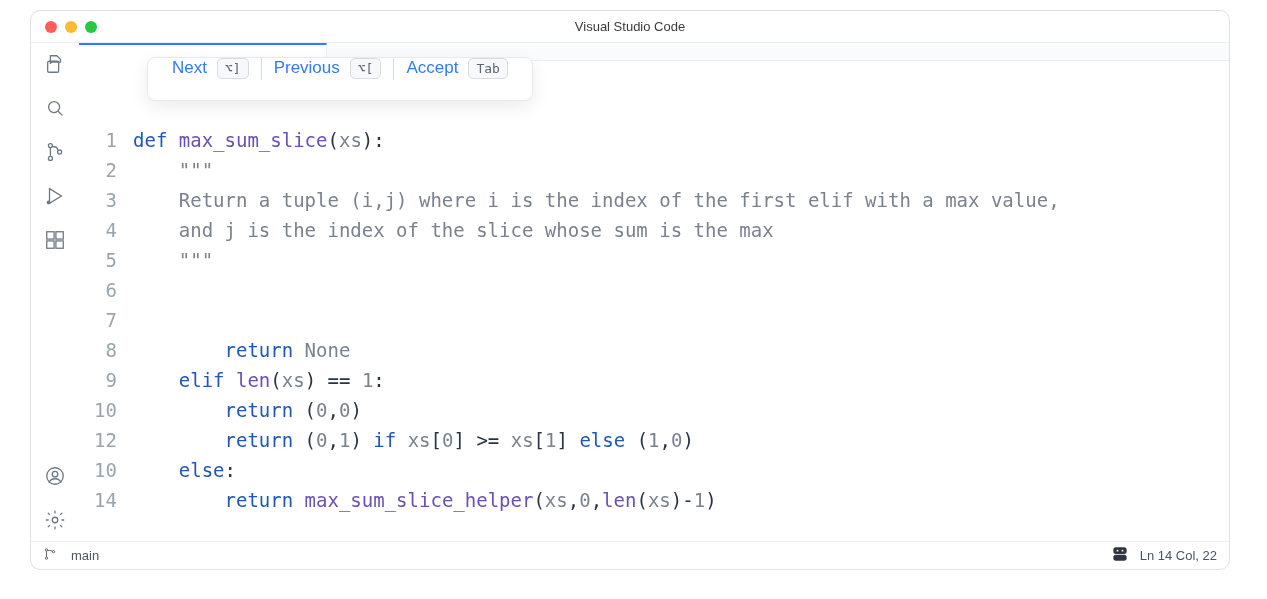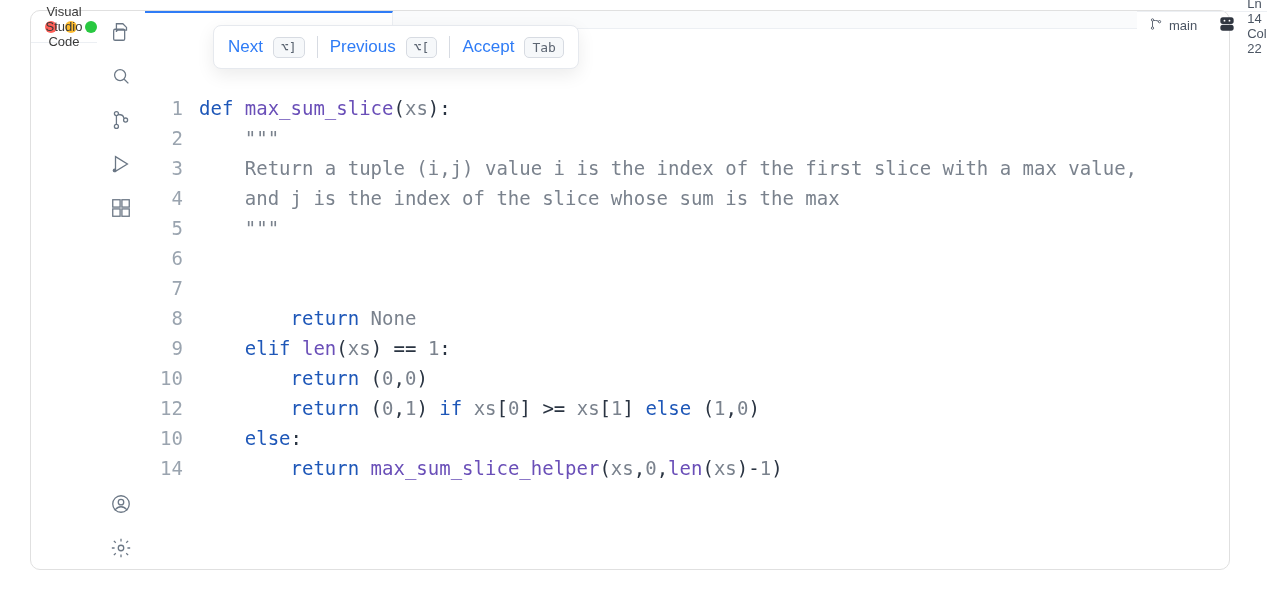--- a/index.html
+++ b/index.html
@@ -10,21 +10,21 @@
     height: 599px;
     overflow: hidden;
   }
   .window {
     width: 1200px;
     height: 560px;
     margin: 10px auto 0 30px;
     border: 1px solid #e0e0e0;
     border-radius: 10px;
     display: flex;
-    flex-direction: row;
+    flex-direction: column;
     background: #fff;
     box-shadow: 0 0 0 rgba(0,0,0,0);
     position: relative;
   }
   
   .titlebar {
     height: 32px;
     display: flex;
     align-items: center;
     border-bottom: 1px solid #eceff3;
@@ -95,22 +95,22 @@
   .suggest-bar {
     position: absolute;
     top: 14px;
     left: 68px;
     height: 44px;
     background: #fff;
     border: 1px solid #e6e9ee;
     border-radius: 8px;
     box-shadow: 0 6px 18px rgba(0,0,0,0.08);
     display: flex;
-    align-items: center;
-    padding: 0 14px;
+    align-items: flex-start;
+    padding: 0 24px;
     gap: 10px;
     z-index: 5;
   }
   .sg-link {
     color: #2f7cf6;
     font-size: 17px;
     cursor: pointer;
   }
   .kbd {
     border: 1px solid #d7dbe2;
@@ -164,21 +164,21 @@
     border-top: 1px solid #eceff3;
     display: flex;
     align-items: center;
     font-size: 13px;
     color: #4b5563;
     padding: 0 12px;
     gap: 10px;
   }
   .statusbar .grow { flex: 1; }
   .branch {
-    display: flex; align-items: center; gap: 6px;
+    display: flex; align-items: center; gap: 14px;
     cursor: pointer;
   }
   .branch svg { width: 14px; height: 14px; stroke: #4b5563; fill: none; stroke-width: 1.5; }
   .copilot svg { width: 20px; height: 20px; fill: #303640; }
   .lncol { cursor: pointer; }
 </style>
 </head>
 <body>
 
 <div class="window">
@@ -265,21 +265,21 @@
           <div class="line">
             <div class="gutter">1</div>
             <div class="content"><span class="tok-kw">def </span><span class="tok-fn">max_sum_slice</span><span class="tok-paren">(</span><span class="tok-var">xs</span><span class="tok-paren">)</span><span class="tok-colon">:</span></div>
           </div>
           <div class="line">
             <div class="gutter">2</div>
             <div class="content"><span>    </span><span class="tok-doc">"""</span></div>
           </div>
           <div class="line">
             <div class="gutter">3</div>
-            <div class="content"><span>    </span><span class="tok-doc">Return a tuple (i,j) value i is the index of the first slice with a max value,</span></div>
+            <div class="content"><span>    </span><span class="tok-doc">Return a tuple (i,j) where i is the index of the first elif with a max value,</span></div>
           </div>
           <div class="line">
             <div class="gutter">4</div>
             <div class="content"><span>    </span><span class="tok-doc">and j is the index of the slice whose sum is the max</span></div>
           </div>
           <div class="line">
             <div class="gutter">5</div>
             <div class="content"><span>    </span><span class="tok-doc">"""</span></div>
           </div>
           <div class="line">

